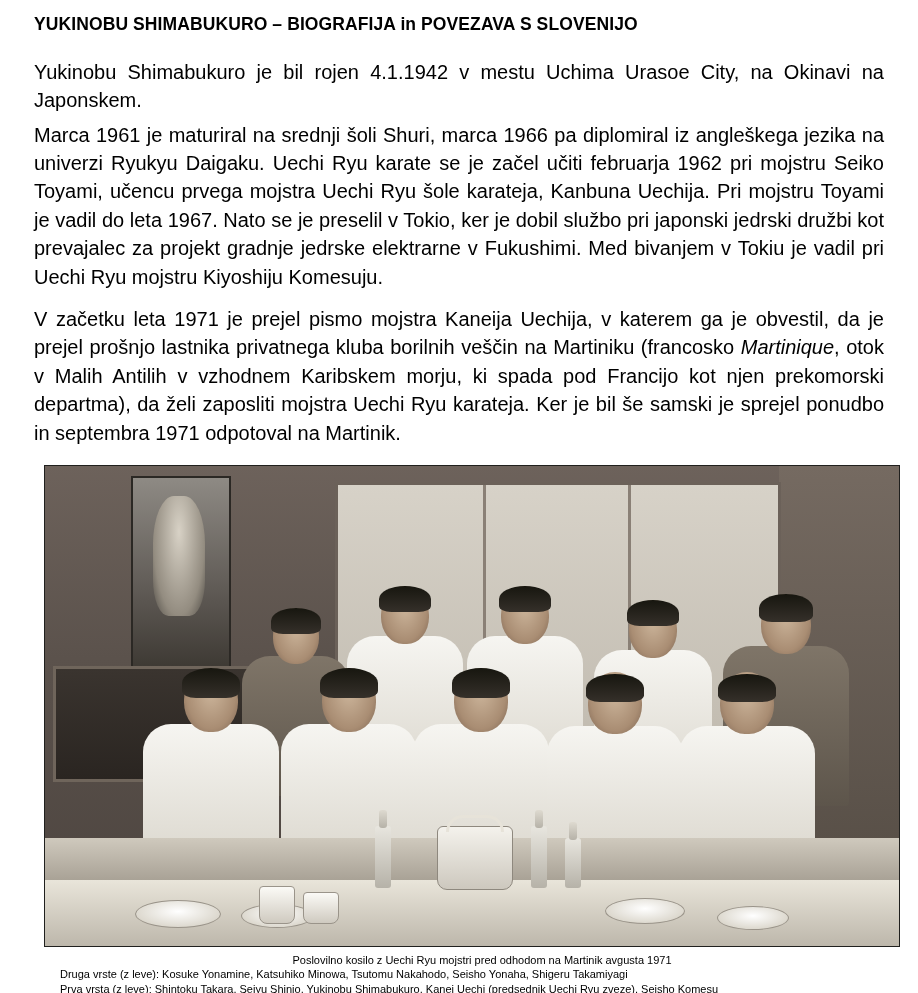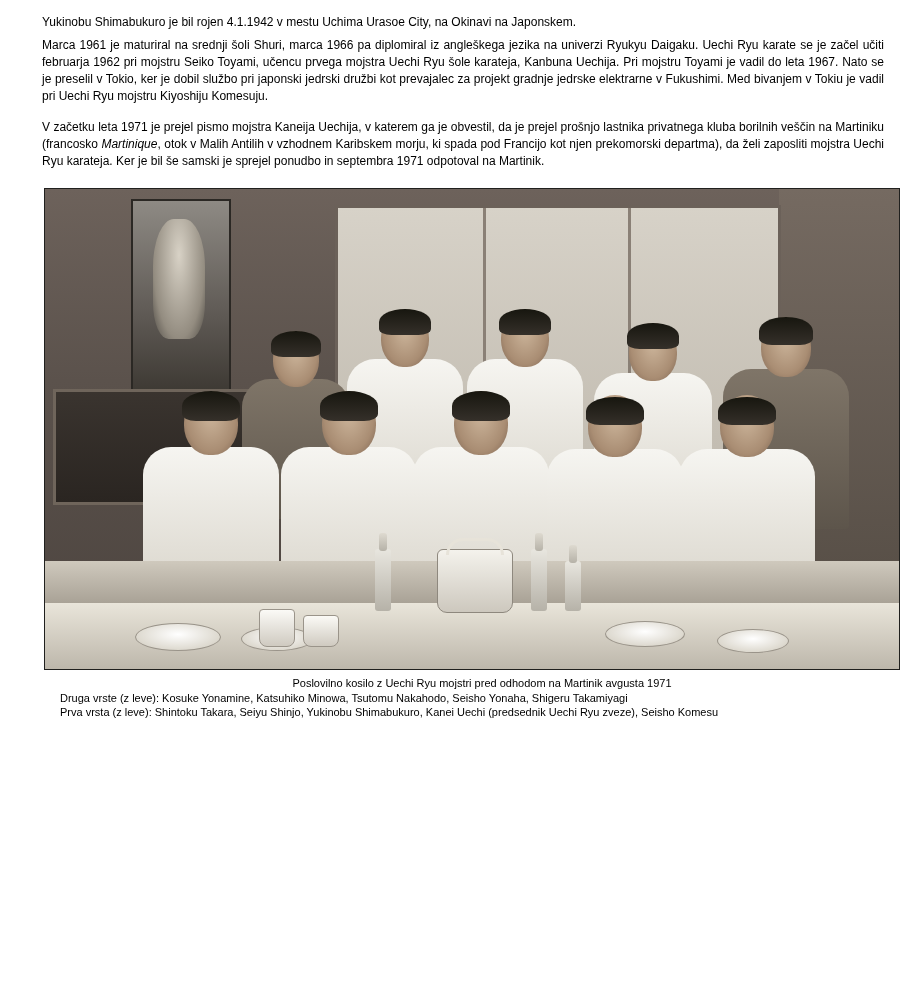--- a/index.html
+++ b/index.html
@@ -22,24 +22,24 @@
     position: relative;
   }
   .doc-title {
     font-size: 17.5px;
     font-weight: bold;
     letter-spacing: 0.1px;
     margin: 0 0 22px 0;
     line-height: 1.25;
   }
   .para {
-    font-size: 12px;
+    font-size: 20px;
     line-height: 1.42;
     text-align: justify;
-    margin: 0 0 14px 8px;
+    margin: 0 0 14px 0;
   }
   .para.first {
     margin-bottom: 6px;
   }
   .portrait {
     float: left;
     width: 148px;
     height: 215px;
     margin: 2px 14px 6px 0;
     background: #2b2b2b;
@@ -347,20 +347,21 @@
     padding-left: 6px;
     text-indent: 0;
   }
   em { font-style: italic; }
 </style>
 </head>
 <body>
 
 <div class="page">
 
+  <h1 class="doc-title">YUKINOBU SHIMABUKURO – BIOGRAFIJA in POVEZAVA S SLOVENIJO</h1>
 
   <p class="para first">Yukinobu Shimabukuro je bil rojen 4.1.1942 v mestu Uchima Urasoe City, na Okinavi na Japonskem.</p>
 
   <div class="clearfix">
 
     <p class="para">Marca 1961 je maturiral na srednji šoli Shuri, marca 1966 pa diplomiral iz angleškega jezika na univerzi Ryukyu Daigaku. Uechi Ryu karate se je začel učiti februarja 1962 pri mojstru Seiko Toyami, učencu prvega mojstra Uechi Ryu šole karateja, Kanbuna Uechija. Pri mojstru Toyami je vadil do leta 1967. Nato se je preselil v Tokio, ker je dobil službo pri japonski jedrski družbi kot prevajalec za projekt gradnje jedrske elektrarne v Fukushimi. Med bivanjem v Tokiu je vadil pri Uechi Ryu mojstru Kiyoshiju Komesuju.</p>
 
     <p class="para"><span>V začetku leta 1971 je prejel pismo mojstra Kaneija Uechija, v katerem ga je obvestil, da je prejel prošnjo lastnika privatnega kluba borilnih veščin na Martiniku (francosko </span><em>Martinique</em><span>, otok v Malih Antilih v vzhodnem Karibskem morju, ki spada pod Francijo kot njen prekomorski departma), da želi zaposliti mojstra Uechi Ryu karateja. Ker je bil še samski je sprejel ponudbo in septembra 1971 odpotoval na Martinik.</span></p>
   </div>
 

